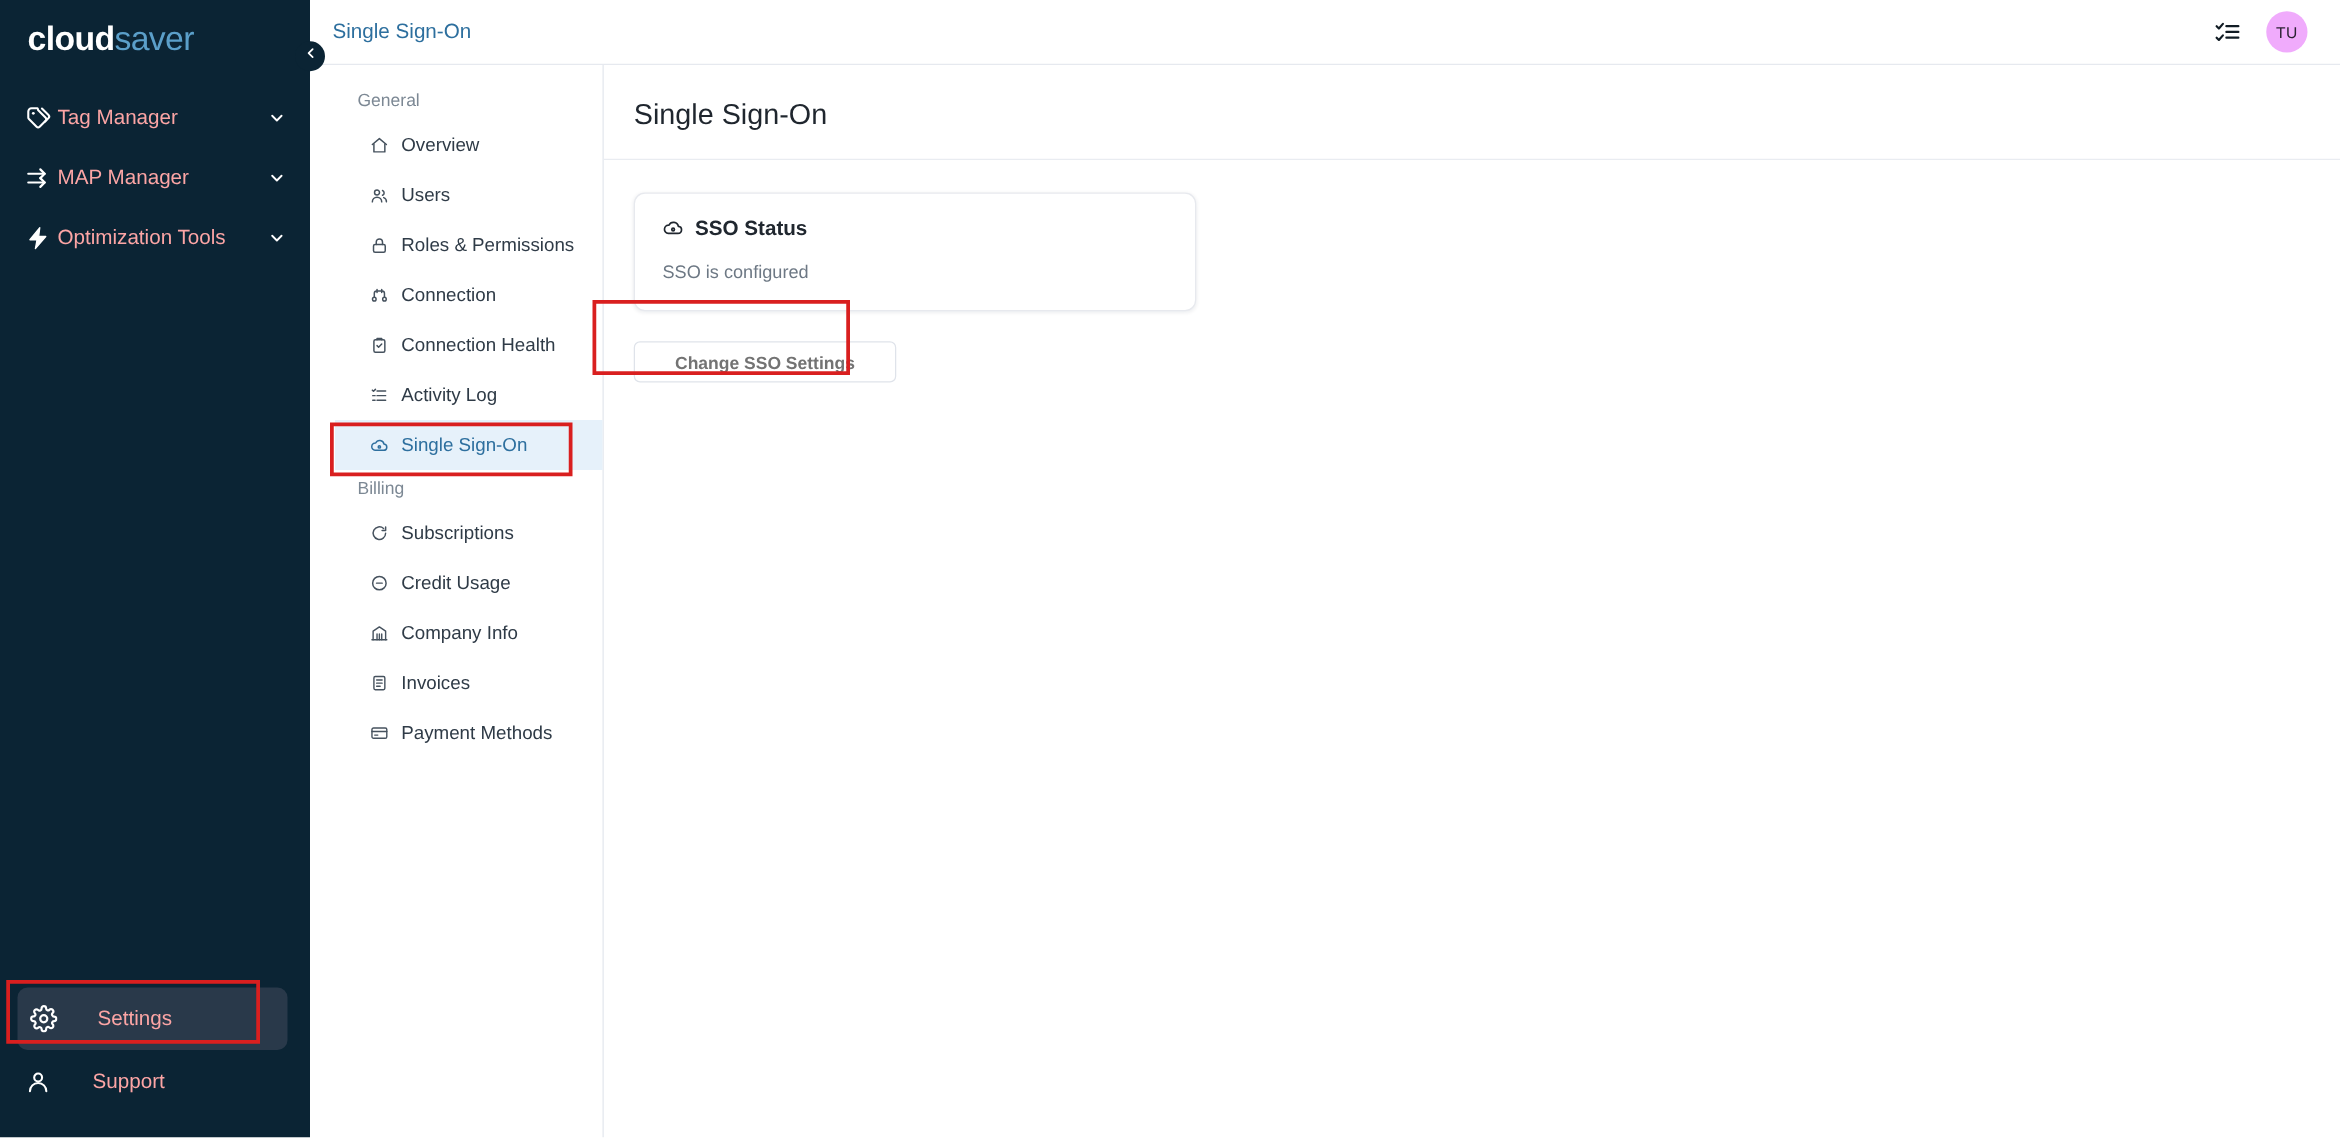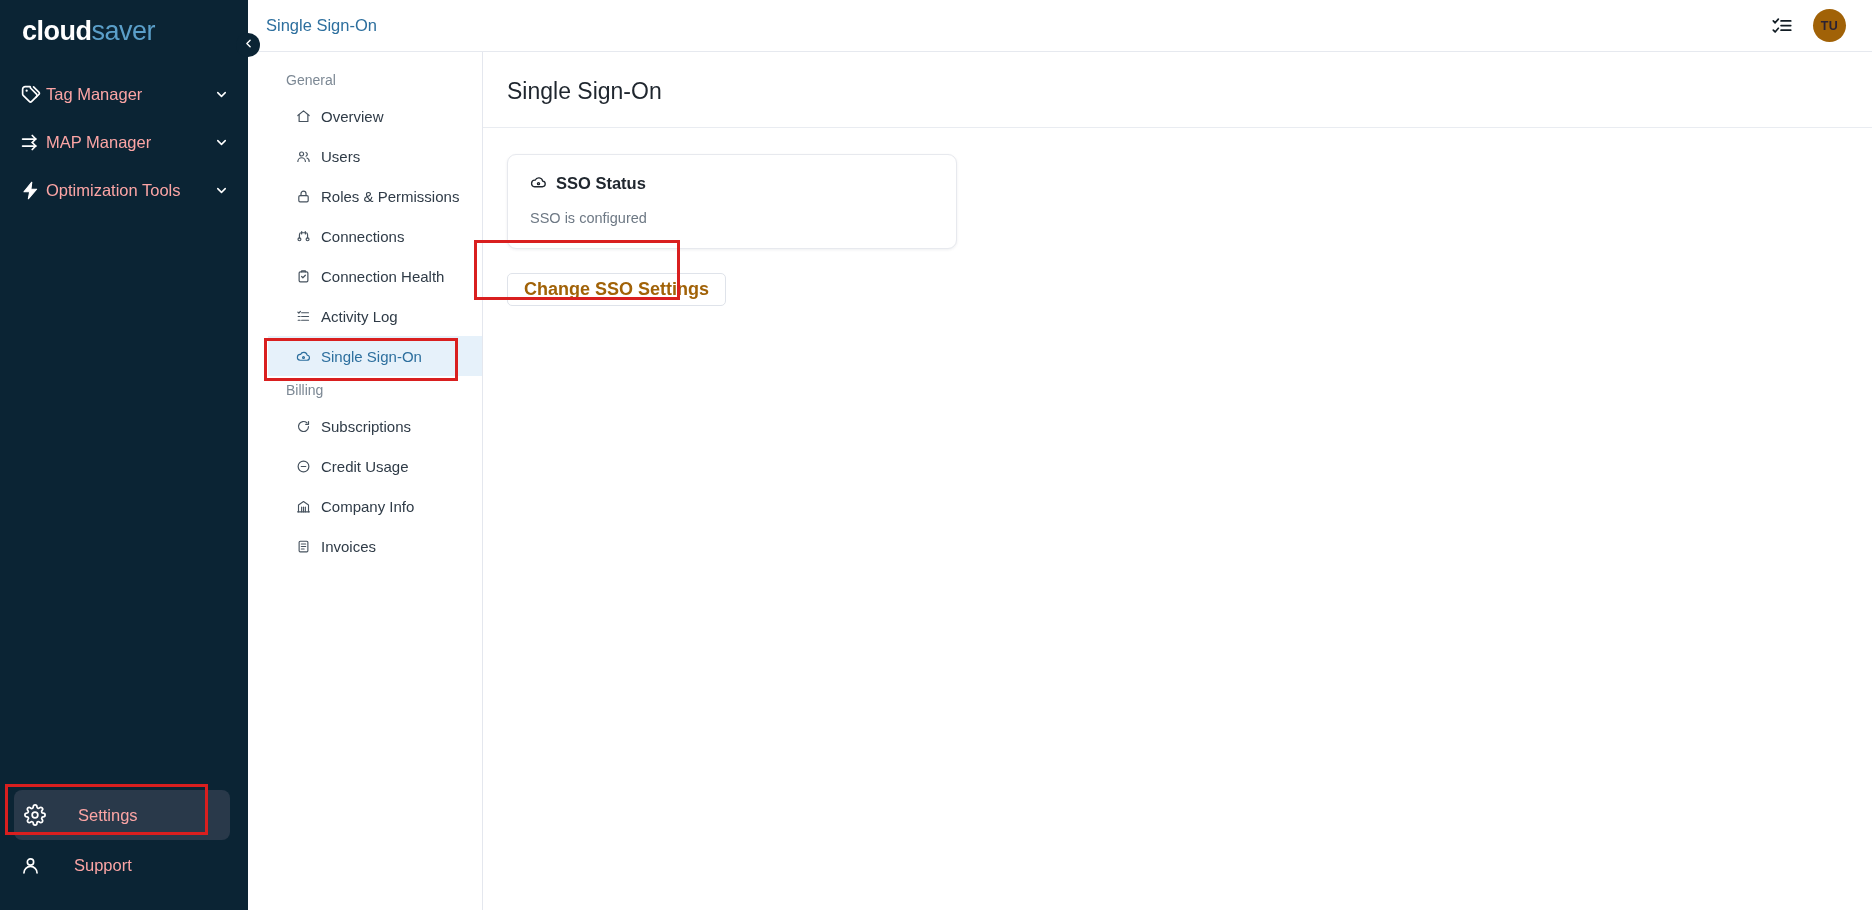--- a/index.html
+++ b/index.html
@@ -84,23 +84,23 @@
   }
   .breadcrumb {
     color: #2d6f9e;
     font-size: 16.5px;
     cursor: pointer;
   }
   .topbar-right { margin-left: auto; display: flex; align-items: center; gap: 20px; }
   .tasks-icon { color: #111c24; display: flex; align-items: center; cursor: pointer; }
   .avatar {
     width: 33px; height: 33px; border-radius: 50%;
-    background: #a16207;
+    background: #f0abfc;
     color: #2b2233;
-    font-size: 12.5px; font-weight: bold;
+    font-size: 12.5px; font-weight: normal;
     display: flex; align-items: center; justify-content: center;
     letter-spacing: 0.3px;
     cursor: pointer;
   }
 
   .below-top { flex: 1 1 auto; display: flex; min-height: 0; background: #ffffff; margin-left: 20px; }
 
   
   .secondary-nav {
     width: 215px; flex: 0 0 215px;
@@ -154,26 +154,26 @@
   .card-title {
     display: flex; align-items: flex-start; gap: 9px;
     font-size: 16.5px; font-weight: bold; color: #20272f;
   }
   .card-title .card-ico { color: #20272f; display: flex; align-items: center; }
   .card-sub { margin-top: 17px; font-size: 14.5px; color: #6d7884; }
 
   .btn-row { margin-top: 24px; }
   .btn {
     display: inline-flex; align-items: center; justify-content: center;
-    height: 33px; padding: 0 16px;
+    height: 33px; padding: 0 32px;
     background: #ffffff;
     border: 1px solid #dfe3ea;
     border-radius: 5px;
-    color: #a16207;
-    font-size: 18px; font-weight: bold;
+    color: #737373;
+    font-size: 14px; font-weight: bold;
     font-family: "Liberation Sans", sans-serif;
     cursor: pointer;
   }
 
   
   .annot {
     position: absolute;
     border: 3px solid #d91f1f;
     pointer-events: none;
     z-index: 40;
@@ -336,21 +336,21 @@
         <div class="sec-item">
           <span class="sec-ico">
             <svg width="15" height="15" viewBox="0 0 24 24" fill="none" stroke="currentColor" stroke-width="1.9" stroke-linecap="round" stroke-linejoin="round">
                 <circle cx="5.5" cy="16.5" r="2.3"></circle>
                 <circle cx="18.5" cy="16.5" r="2.3"></circle>
                 <path d="M5.5 14.2V9a3 3 0 0 1 3-3h7a3 3 0 0 1 3 3v5.2"></path>
                 <line x1="9" y1="4" x2="9" y2="8"></line>
                 <line x1="15" y1="4" x2="15" y2="8"></line>
               </svg>
           </span>
-          <span>Connections</span>
+          <span>Connection</span>
         </div>
 
         <div class="sec-item">
           <span class="sec-ico">
             <svg width="15" height="15" viewBox="0 0 24 24" fill="none" stroke="currentColor" stroke-width="1.9" stroke-linecap="round" stroke-linejoin="round">
                 <rect x="5" y="4.5" width="14" height="16" rx="2"></rect>
                 <path d="M9 4.5V3h6v1.5"></path>
                 <polyline points="9 12 11 14 15 10"></polyline>
               </svg>
           </span>
@@ -421,20 +421,30 @@
             <svg width="15" height="15" viewBox="0 0 24 24" fill="none" stroke="currentColor" stroke-width="1.8" stroke-linecap="round" stroke-linejoin="round">
                 <rect x="5" y="3.5" width="14" height="17" rx="1.8"></rect>
                 <line x1="8.5" y1="8" x2="15.5" y2="8"></line>
                 <line x1="8.5" y1="12" x2="15.5" y2="12"></line>
                 <line x1="8.5" y1="16" x2="13" y2="16"></line>
               </svg>
           </span>
           <span>Invoices</span>
         </div>
 
+        <div class="sec-item">
+          <span class="sec-ico">
+            <svg width="15" height="15" viewBox="0 0 24 24" fill="none" stroke="currentColor" stroke-width="1.8" stroke-linecap="round" stroke-linejoin="round">
+                <rect x="2.5" y="5.5" width="19" height="13" rx="2"></rect>
+                <line x1="2.5" y1="10" x2="21.5" y2="10"></line>
+                <line x1="6" y1="14.5" x2="10" y2="14.5"></line>
+              </svg>
+          </span>
+          <span>Payment Methods</span>
+        </div>
 
       </div>
 
       <div class="main">
 
         <div class="page-head">
           <div class="page-title">Single Sign-On</div>
         </div>
 
         <div class="main-body">

